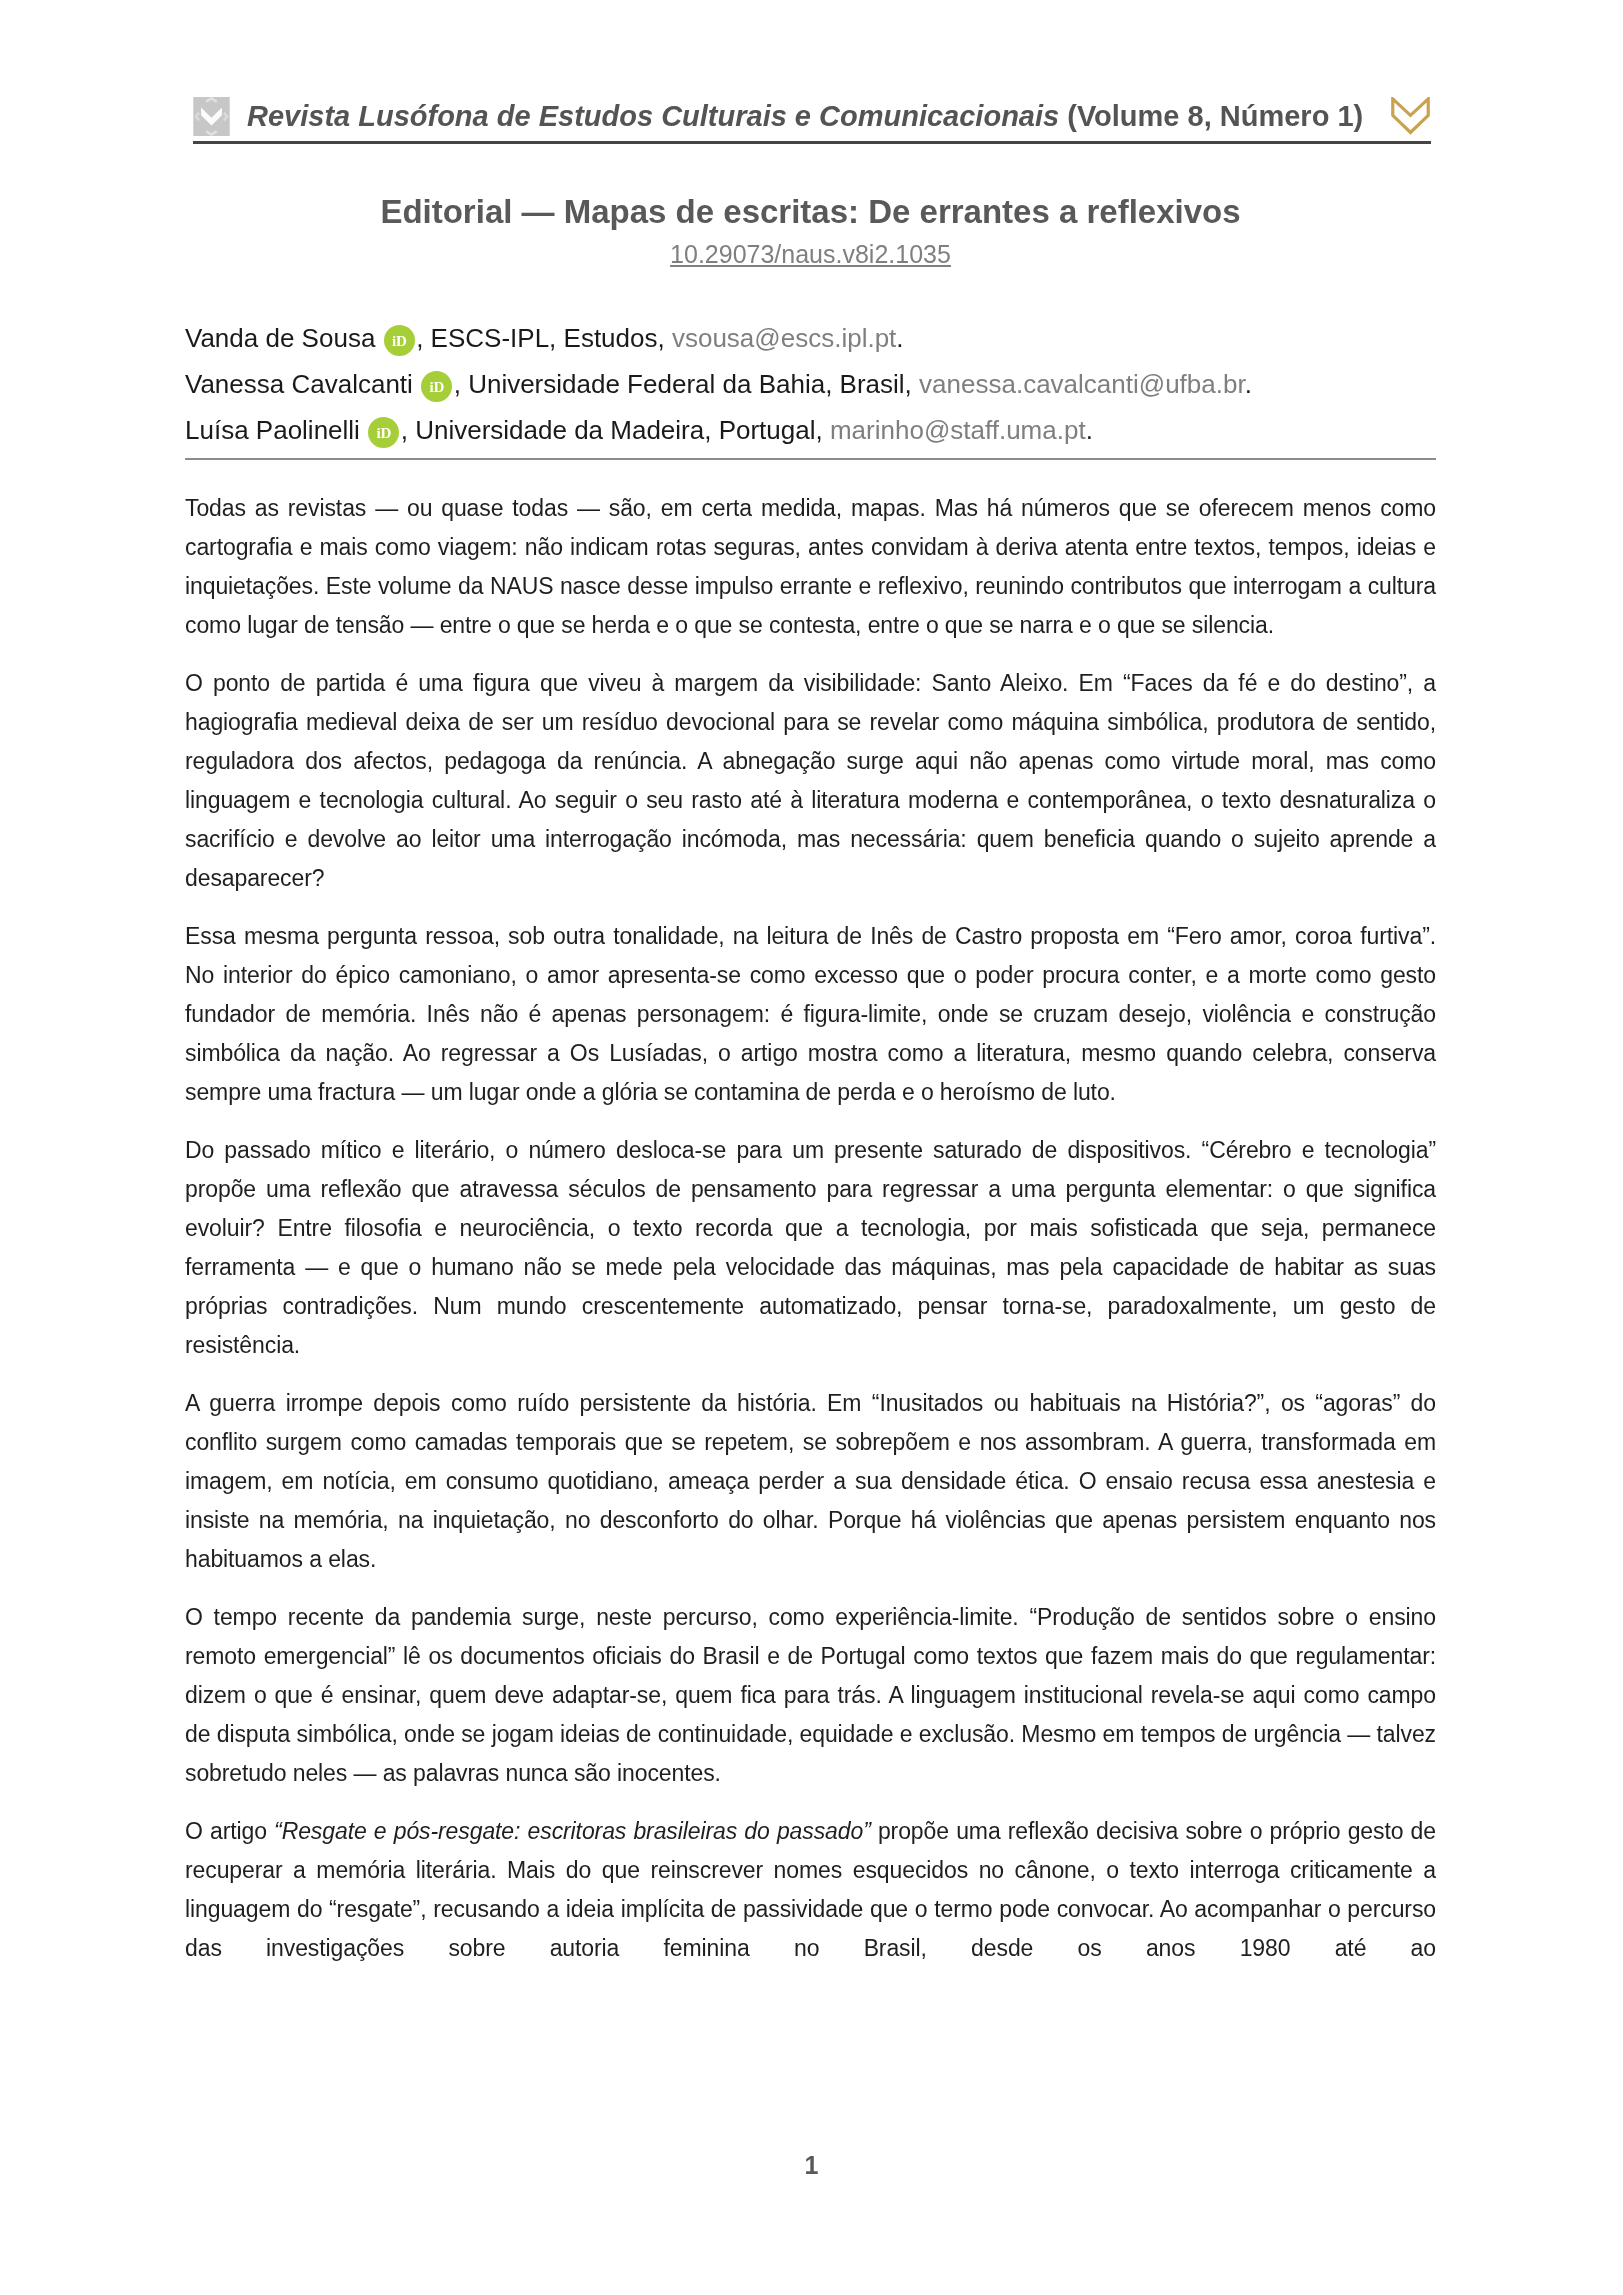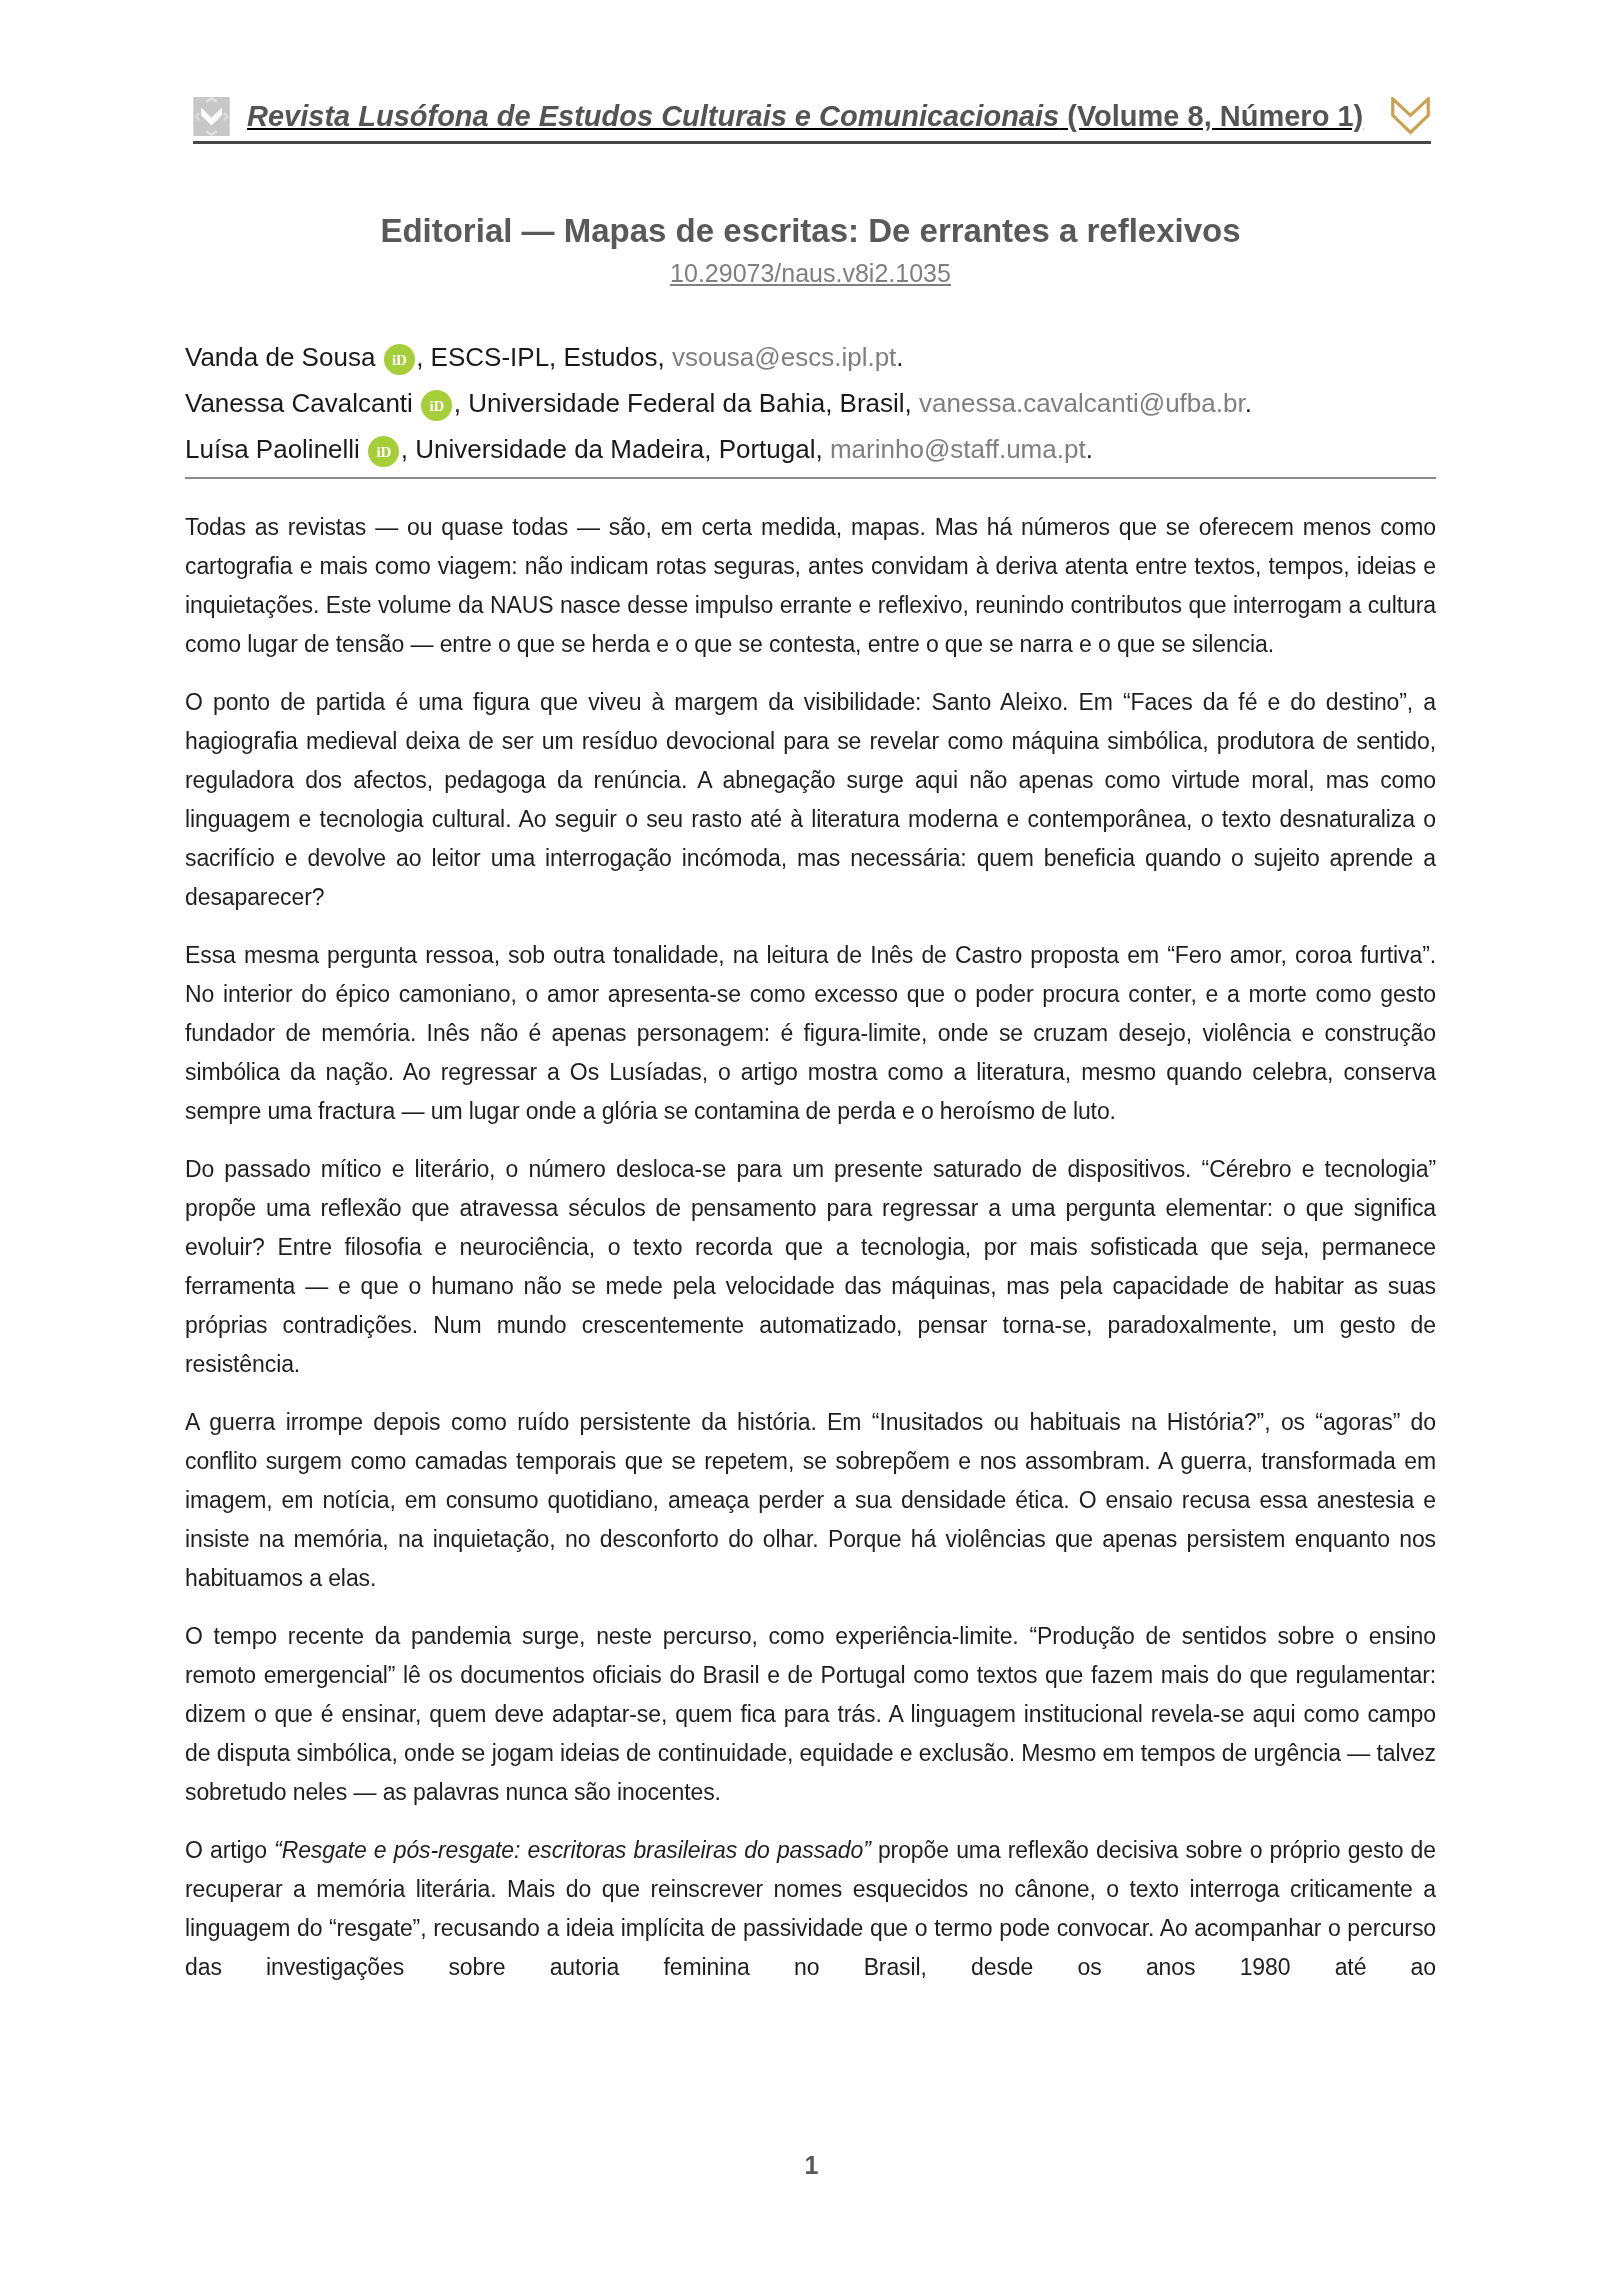--- a/index.html
+++ b/index.html
@@ -17,21 +17,20 @@
     position: absolute;
     left: 193px;
     right: 192px;
     top: 96px;
     height: 41px;
     display: flex;
     align-items: center;
     gap: 17px;
     border-bottom: 3.3px solid #454545;
     padding-bottom: 3.9px;
-    text-decoration: underline;
   }
   .logo { width: 37px; height: 39px; flex: 0 0 auto; display: block; }
   .header-title {
     flex: 1 1 auto;
     font-size: 29px;
     font-weight: bold;
     color: #545454;
     white-space: nowrap;
     line-height: 39px;
   }
@@ -39,21 +38,20 @@
   .header-title .vol { font-style: normal; }
   .gold-icon { width: 41px; height: 38px; flex: 0 0 auto; display: block; align-self: flex-start; margin-top: 1.3px; }
 
   
   .content {
     position: absolute;
     left: 185px;
     top: 0;
     width: 1251px;
     padding-top: 192px;
-    margin-top: 19px;
   }
 
   .title {
     margin: 0;
     font-size: 33px;
     line-height: 39px;
     font-weight: bold;
     color: #595959;
     text-align: center;
   }

